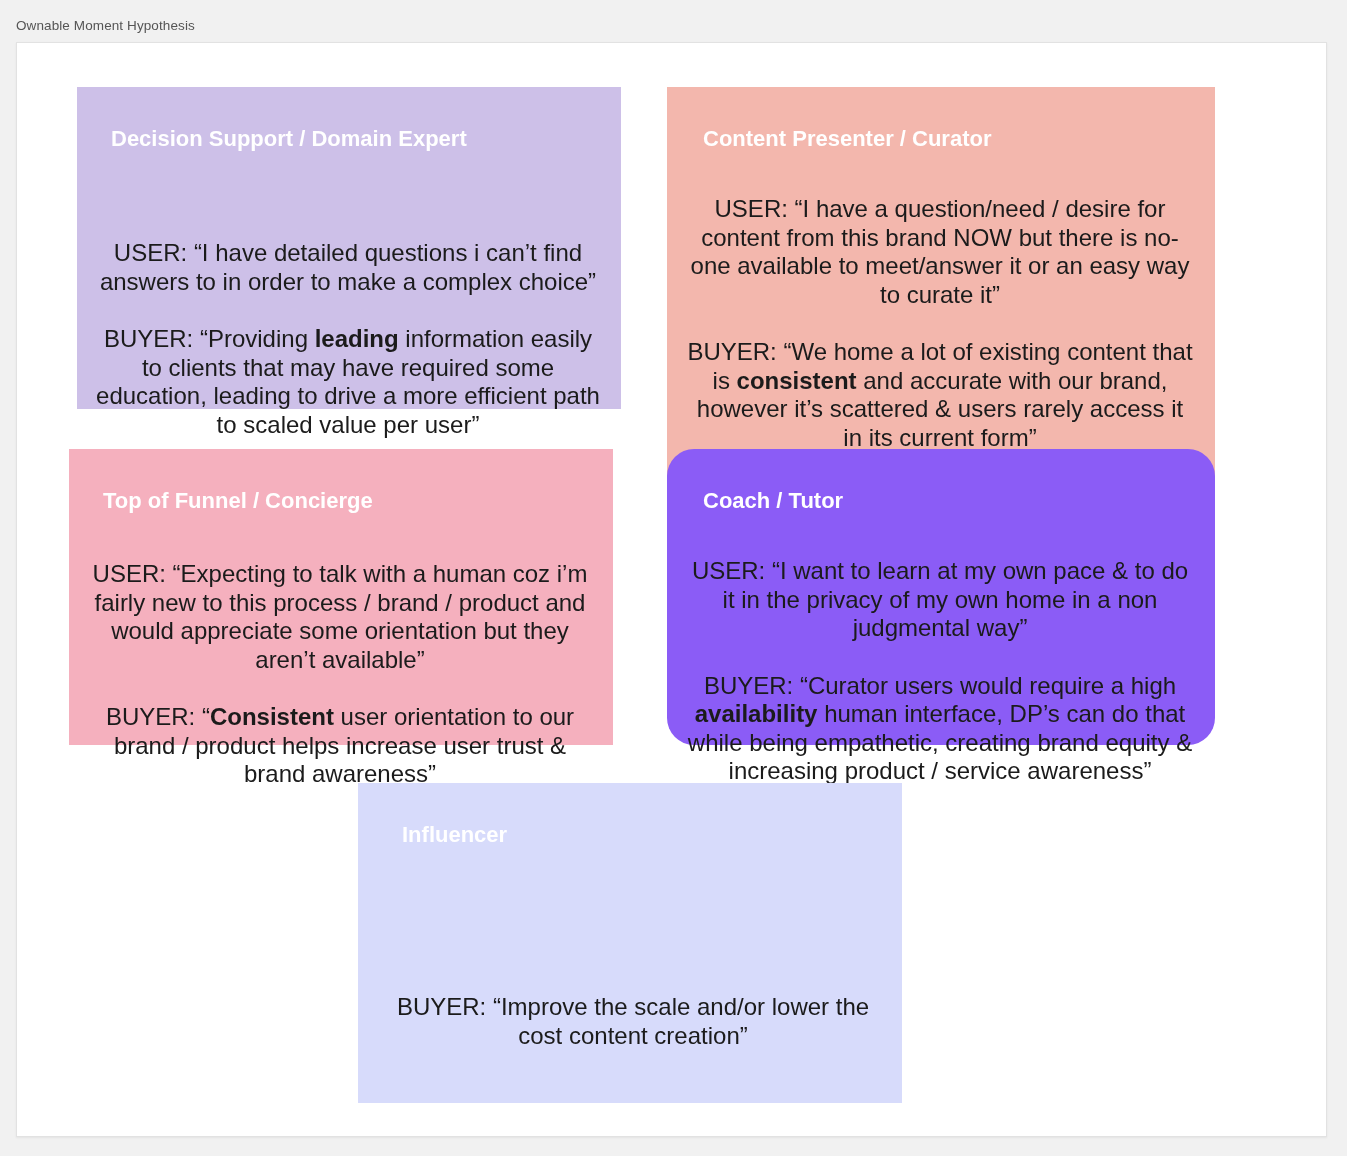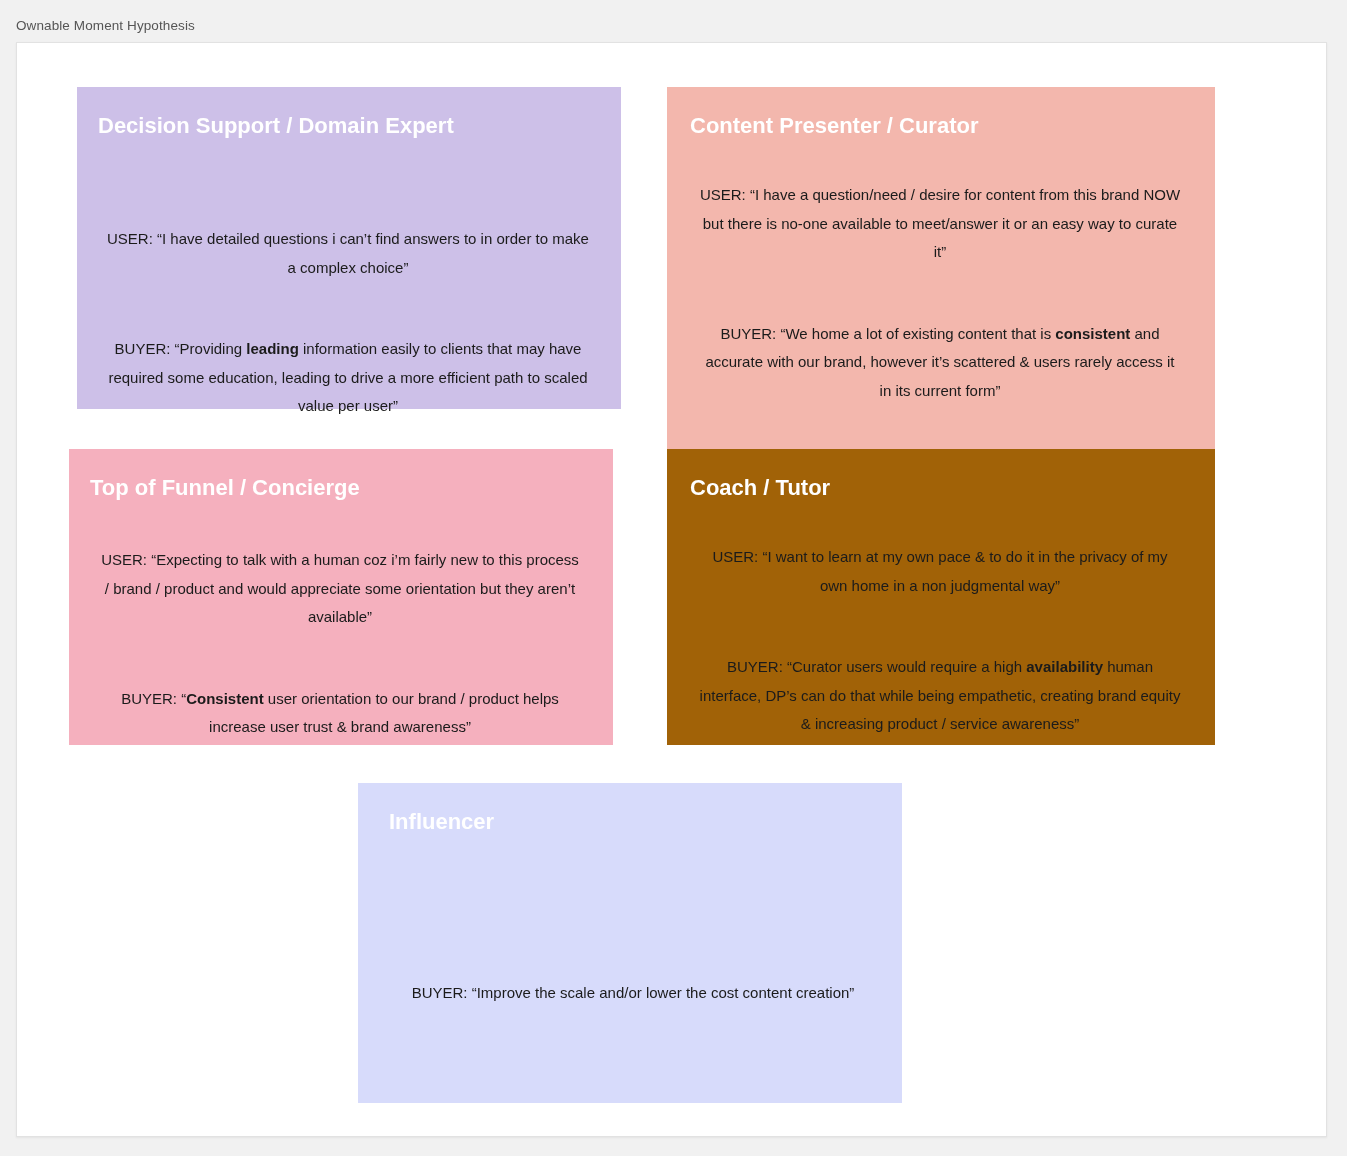--- a/index.html
+++ b/index.html
@@ -37,30 +37,30 @@
   .card {
     position: absolute;
     box-sizing: border-box;
     padding: 0;
   }
   .card-title {
     color: #ffffff;
     font-weight: bold;
     font-size: 22px;
     line-height: 28px;
-    margin: 3px;
+    margin: 16px;
     padding: 0;
     text-align: left;
   }
   .card-body {
-    font-size: 15px;
+    font-size: 24px;
     line-height: 28.5px;
     color: #1b1b1b;
     text-align: center;
-    margin: 12px;
+    margin: 0;
     padding: 0;
   }
   .card-body b {
     font-weight: bold;
   }
   .gap-sm { height: 26px; }
   .gap-md { height: 29px; }
   .gap-lg { height: 70px; }
 
   
@@ -109,21 +109,21 @@
   </div>
 
   <div class="card" id="card-top-of-funnel" style="background: rgb(245, 176, 190);">
     <div class="card-title">Top of Funnel / Concierge</div>
     <div class="gap-md"></div>
     <div class="card-body">USER: “Expecting to talk with a human coz i’m fairly new to this process / brand / product and would appreciate some orientation but they aren’t available”</div>
     <div class="gap-md"></div>
     <div class="card-body"><span>BUYER: “</span><b>Consistent</b><span> user orientation to our brand / product helps increase user trust &amp; brand awareness”</span></div>
   </div>
 
-  <div class="card" id="card-coach-tutor" style="background: #a16207;">
+  <div class="card" id="card-coach-tutor" style="background: #8b5cf6; border-radius: 27px;">
     <div class="card-title">Coach / Tutor</div>
     <div class="gap-sm"></div>
     <div class="card-body">USER: “I want to learn at my own pace &amp; to do it in the privacy of my own home in a non judgmental way”</div>
     <div class="gap-md"></div>
     <div class="card-body"><span>BUYER: “Curator users would require a high </span><b>availability</b><span> human interface, DP’s can do that while being empathetic, creating brand equity &amp; increasing product / service awareness”</span></div>
   </div>
 
   <div class="card" id="card-influencer" style="background: rgb(215, 219, 251); padding-left: 28px;">
     <div class="card-title">Influencer</div>
     <div class="gap-lg"></div>

